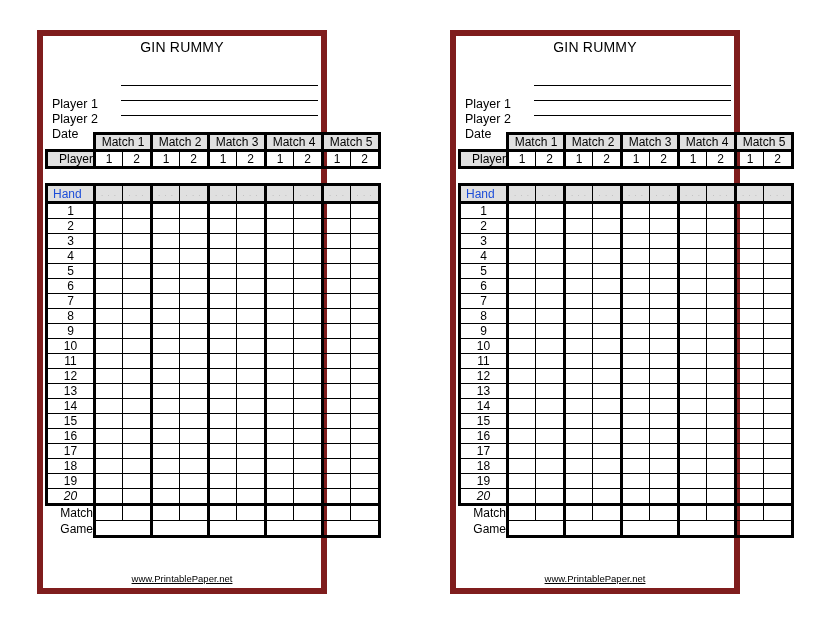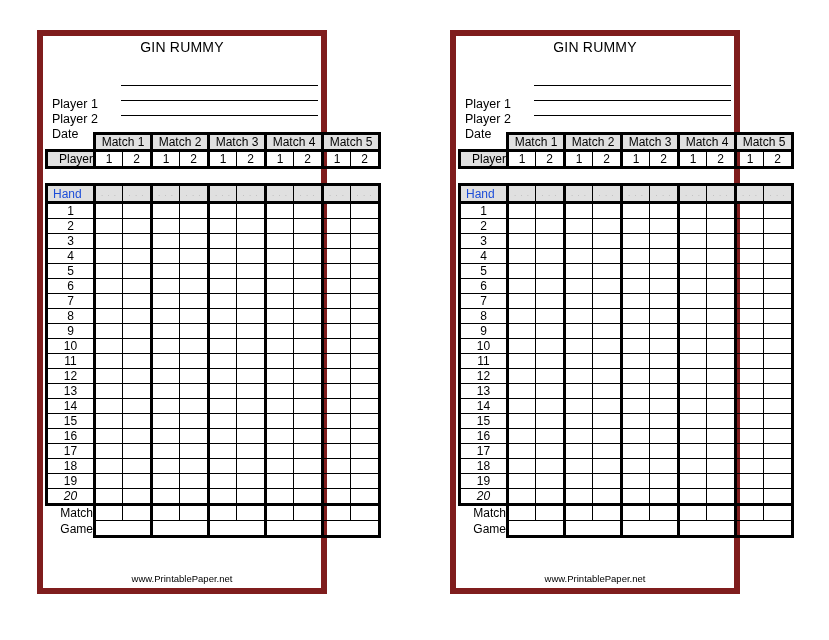--- a/index.html
+++ b/index.html
@@ -53,20 +53,21 @@
   .main tr.foot td.lab { border: none; text-align: right; padding-left: 6px; }
   .main tr.foot td { height: 16px; }
   .main tr.foot td.c1, .main tr.foot td.g { border-left: 3px solid #000; }
   .main tr.foot td.c2, .main tr.foot td.g { border-right: 3px solid #000; }
   .main tr.gamerow td.g { border-bottom: 3px solid #000; }
   .main tr.matchrow td { border-top: none; }
 
   .footer {
     position: absolute; bottom: 4px; left: 0; right: 0; text-align: center;
     font-size: 9.5px;
+    text-decoration: underline;
   }
 </style>
 </head>
 <body>
 
 <div id="root">
     <div class="card" style="left: 37px;">
       <div class="title">GIN RUMMY</div>
       <div class="field-label" style="top:33px">Player 1</div>
       <div class="field-line" style="top:49px"></div>

